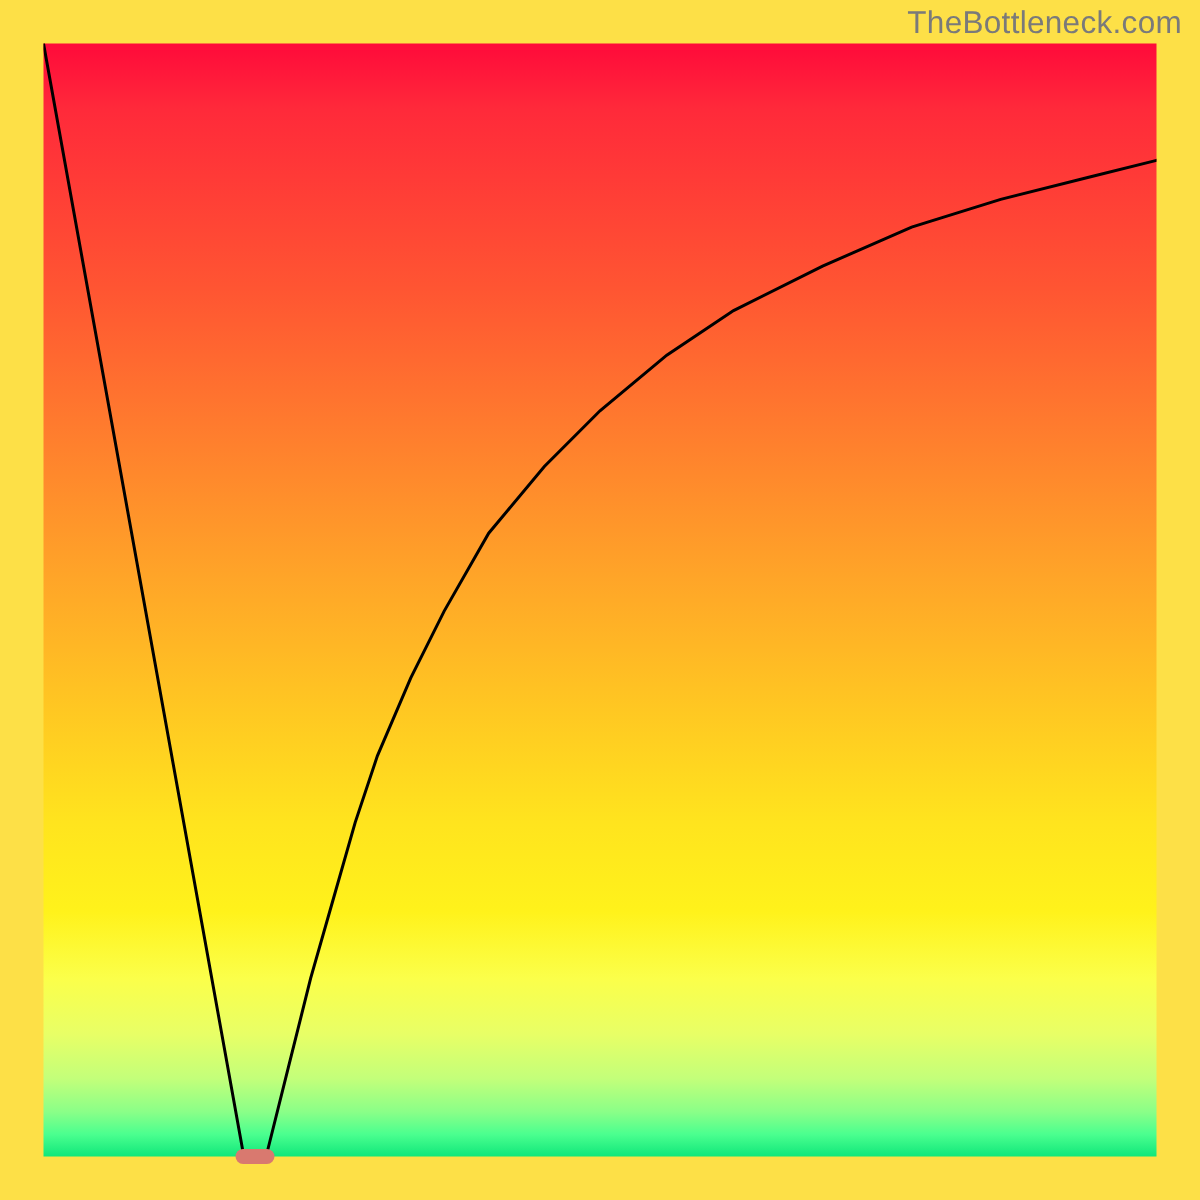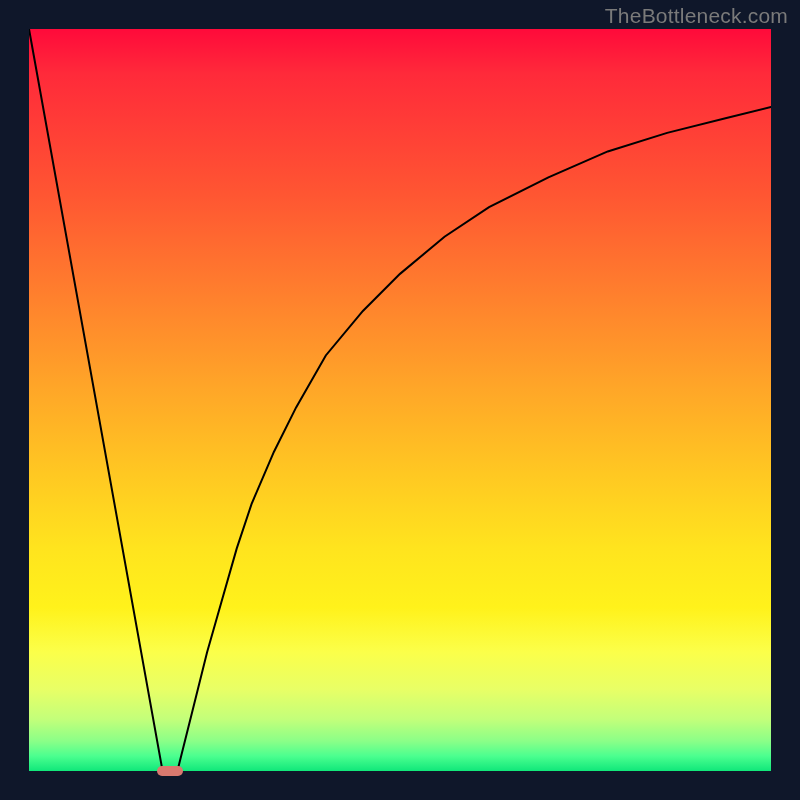--- a/index.html
+++ b/index.html
@@ -8,21 +8,21 @@
     width: 800px;
     height: 800px;
     overflow: hidden;
     background: #000;
     font-family: Arial, Helvetica, sans-serif;
   }
   .frame {
     position: relative;
     width: 800px;
     height: 800px;
-    background: #0f172a;
+    background: #fde047;
     text-align: center;
   }
   .plot-area {
     position: absolute;
     left: 29px;
     top: 29px;
     width: 742px;
     height: 742px;
     
     background: linear-gradient(

